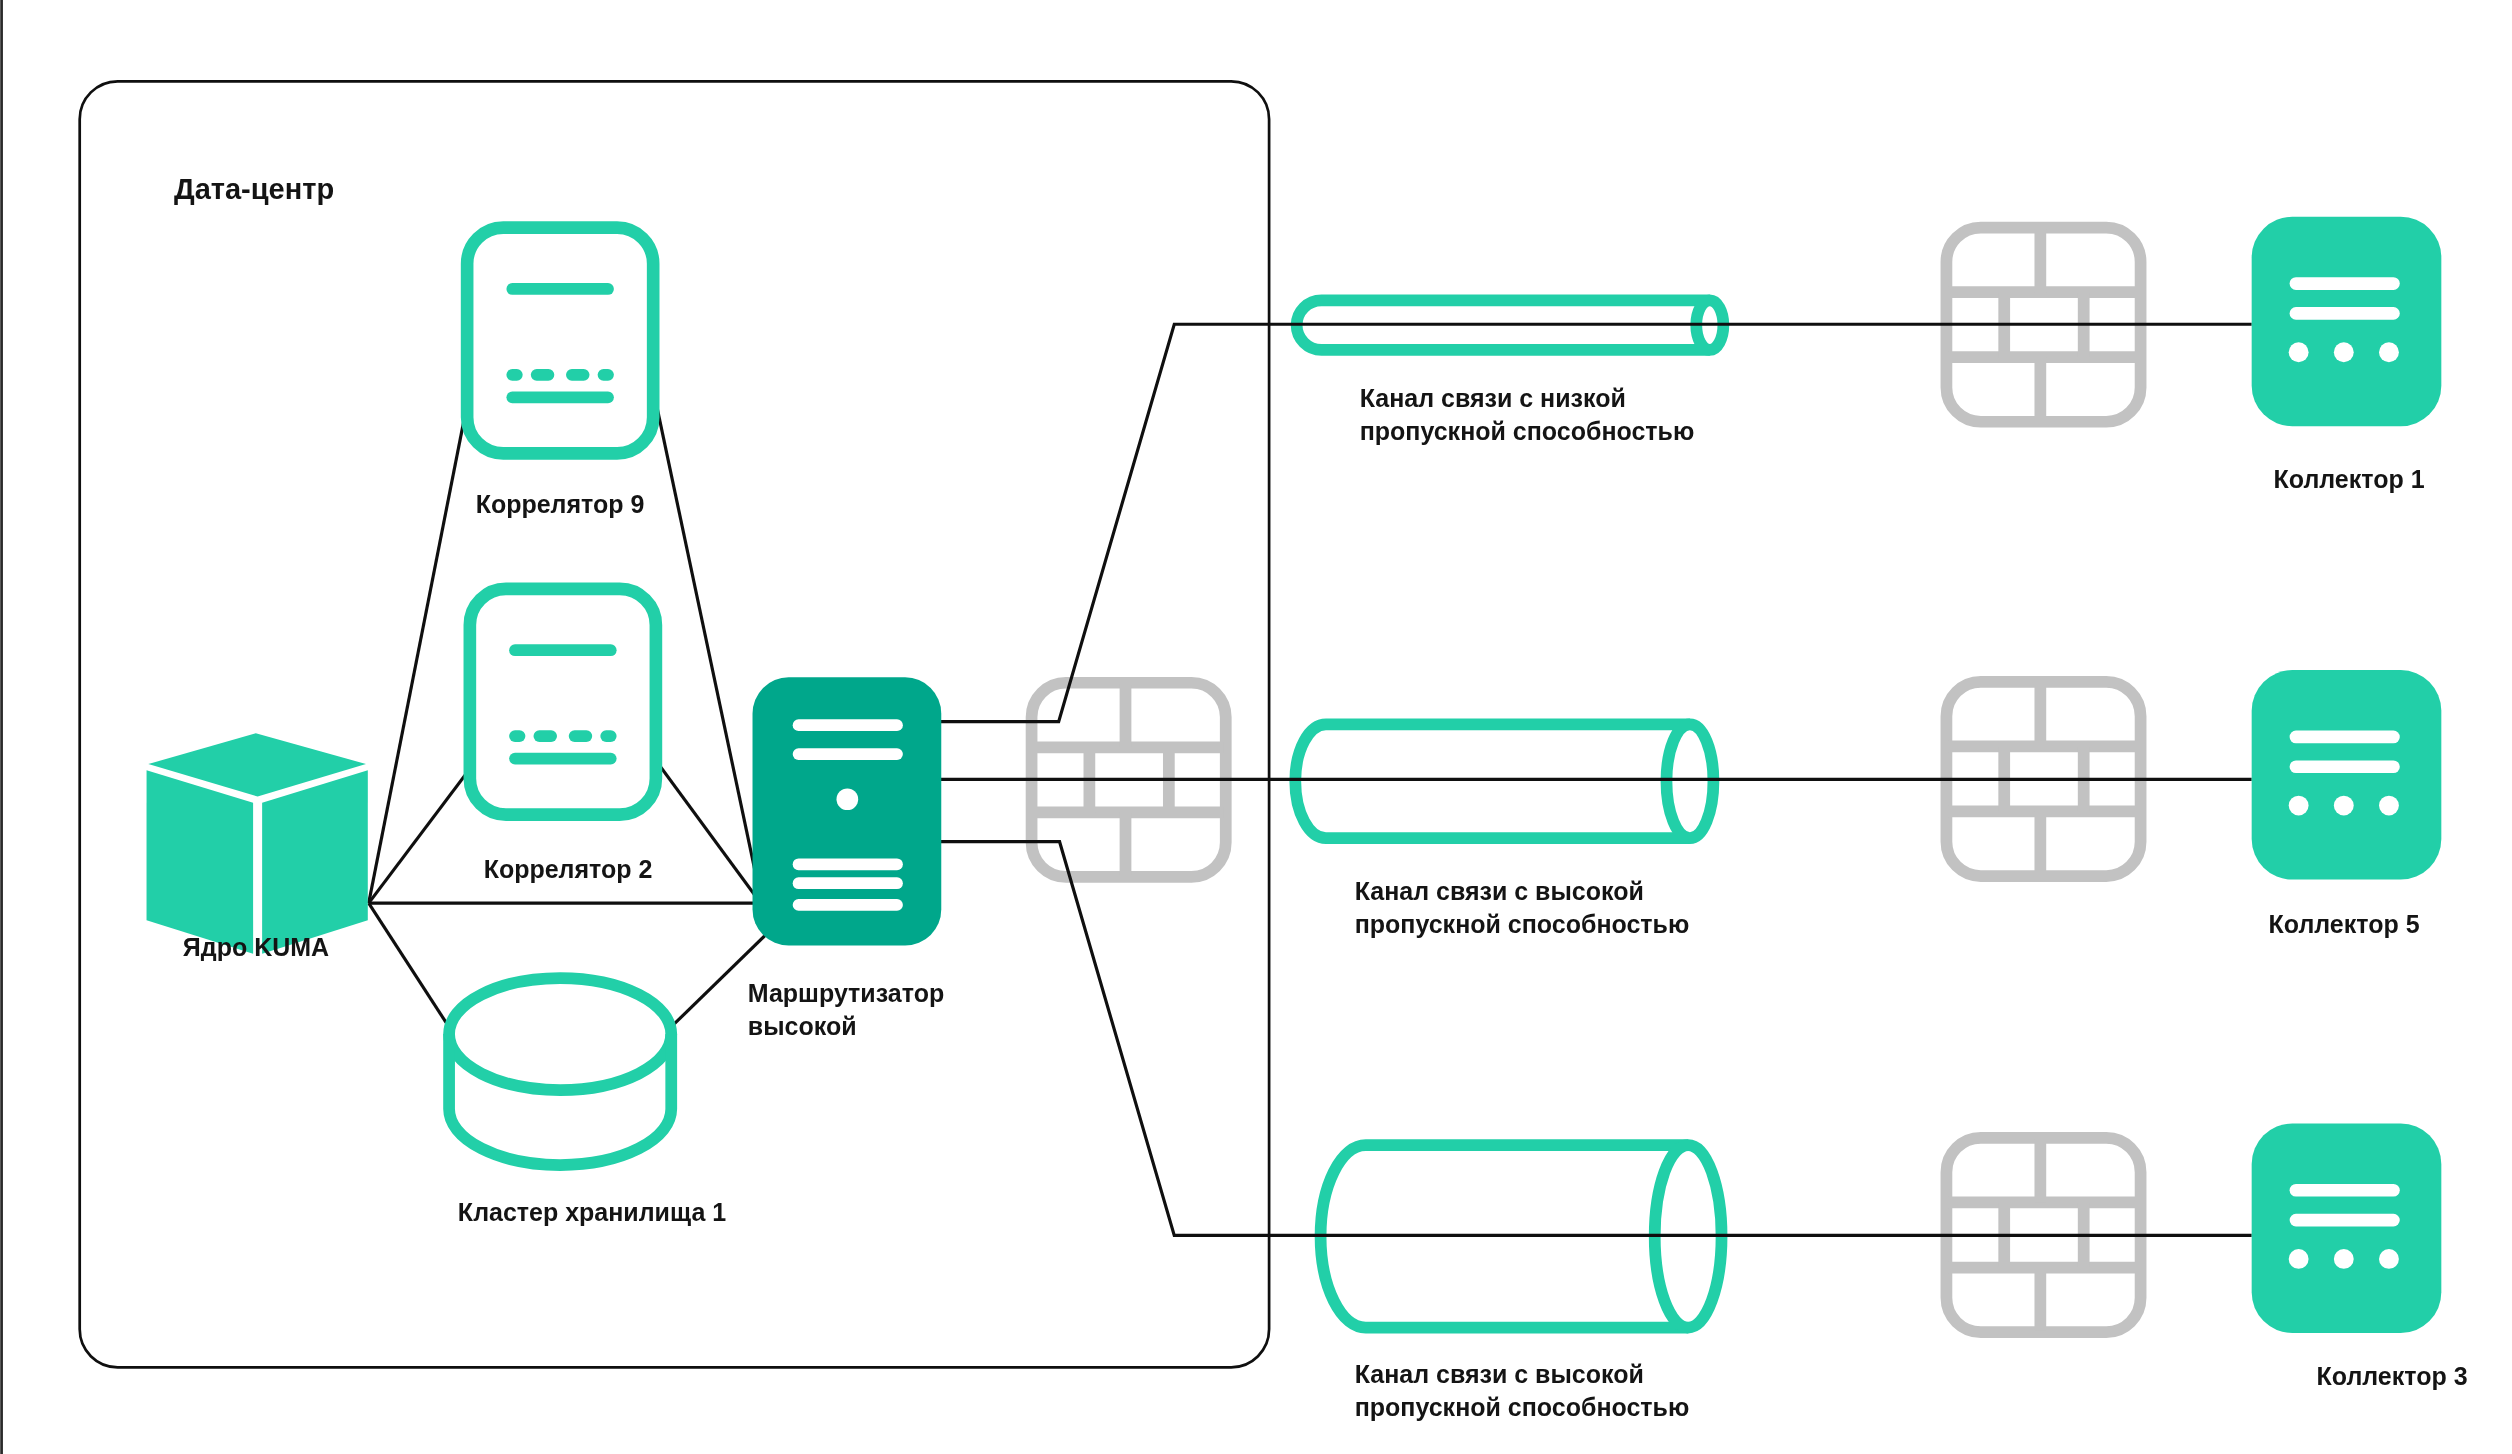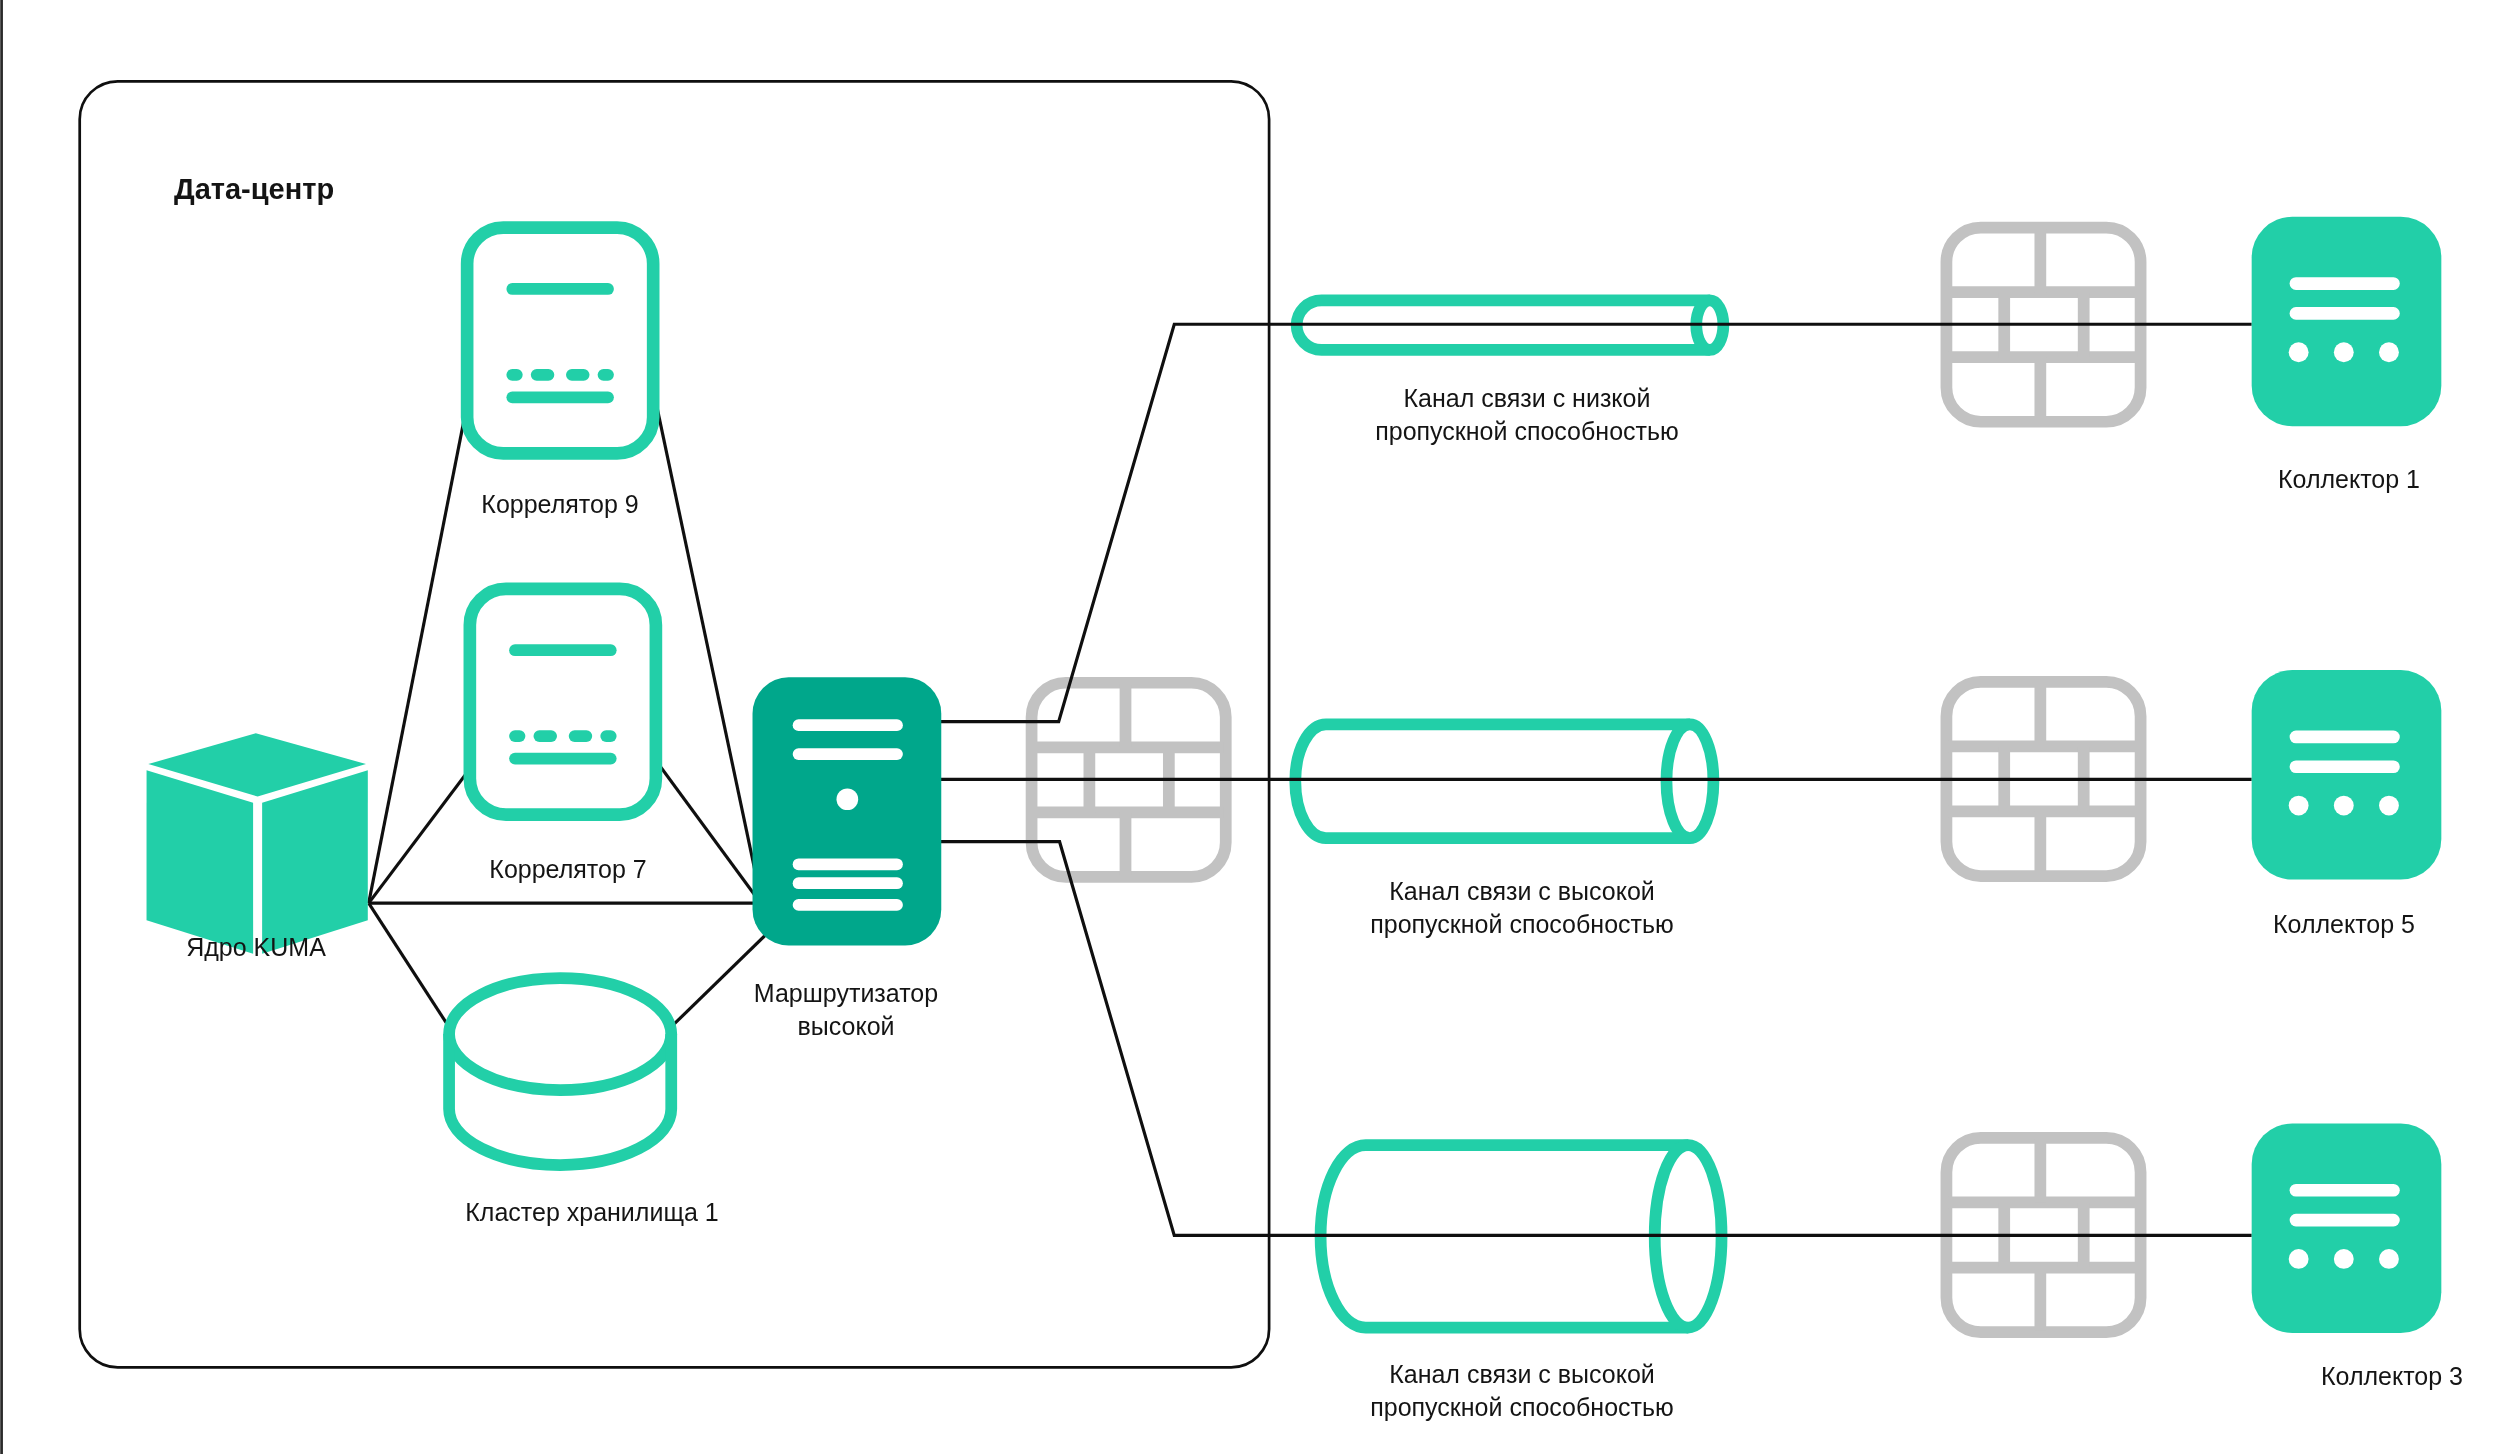--- a/index.html
+++ b/index.html
@@ -1,20 +1,20 @@
 <!DOCTYPE html>
 <html style="font-size:14.5px"><head>
 <meta charset="utf-8">
 <style>
   html,body{margin:0;padding:0;background:#ffffff;}
   #canvas{position:relative;width:2512px;height:1454px;background:#ffffff;overflow:hidden;
           font-family:"Liberation Sans",sans-serif;}
   #diagram-svg{position:absolute;left:0;top:0;}
   .lbl{position:absolute;font-size:25px;line-height:33px;color:#141414;white-space:nowrap;}
-  .lbl.center{transform:translateX(-50%);text-align:center;}
+  .lbl.center{transform:translateX(-50%);text-align:left;font-weight:bold;}
   .lbl.title{font-weight:700;font-size:29px;}
 </style>
 </head>
 <body>
 
 <div id="canvas">
 
   <svg id="diagram-svg" width="2512" height="1454" viewBox="0 0 2781 1610">
 
     <defs>
@@ -119,21 +119,21 @@
 
     <use href="#col" transform="translate(2493,240)"></use>
     <use href="#col" transform="translate(2493,742)"></use>
     <use href="#col" transform="translate(2493,1244)"></use>
   </svg>
 
   <div class="lbl title" style="left:174px;top:173px;">Дата-центр</div>
 
   <div class="lbl center" style="left:560px;top:488px;">Коррелятор 9</div>
 
-  <div class="lbl center" style="left:568px;top:853px;">Коррелятор 7</div>
+  <div class="lbl center" style="left:568px;top:853px;">Коррелятор 2</div>
 
   <div class="lbl center" style="left:256px;top:931px;">Ядро KUMA</div>
 
   <div class="lbl center" style="left:846px;top:977px;">
     <div>Маршрутизатор</div>
     <div>высокой</div>
   </div>
 
   <div class="lbl center" style="left:560px;top:1196px;margin-left:32px;">Кластер хранилища 1</div>
 

